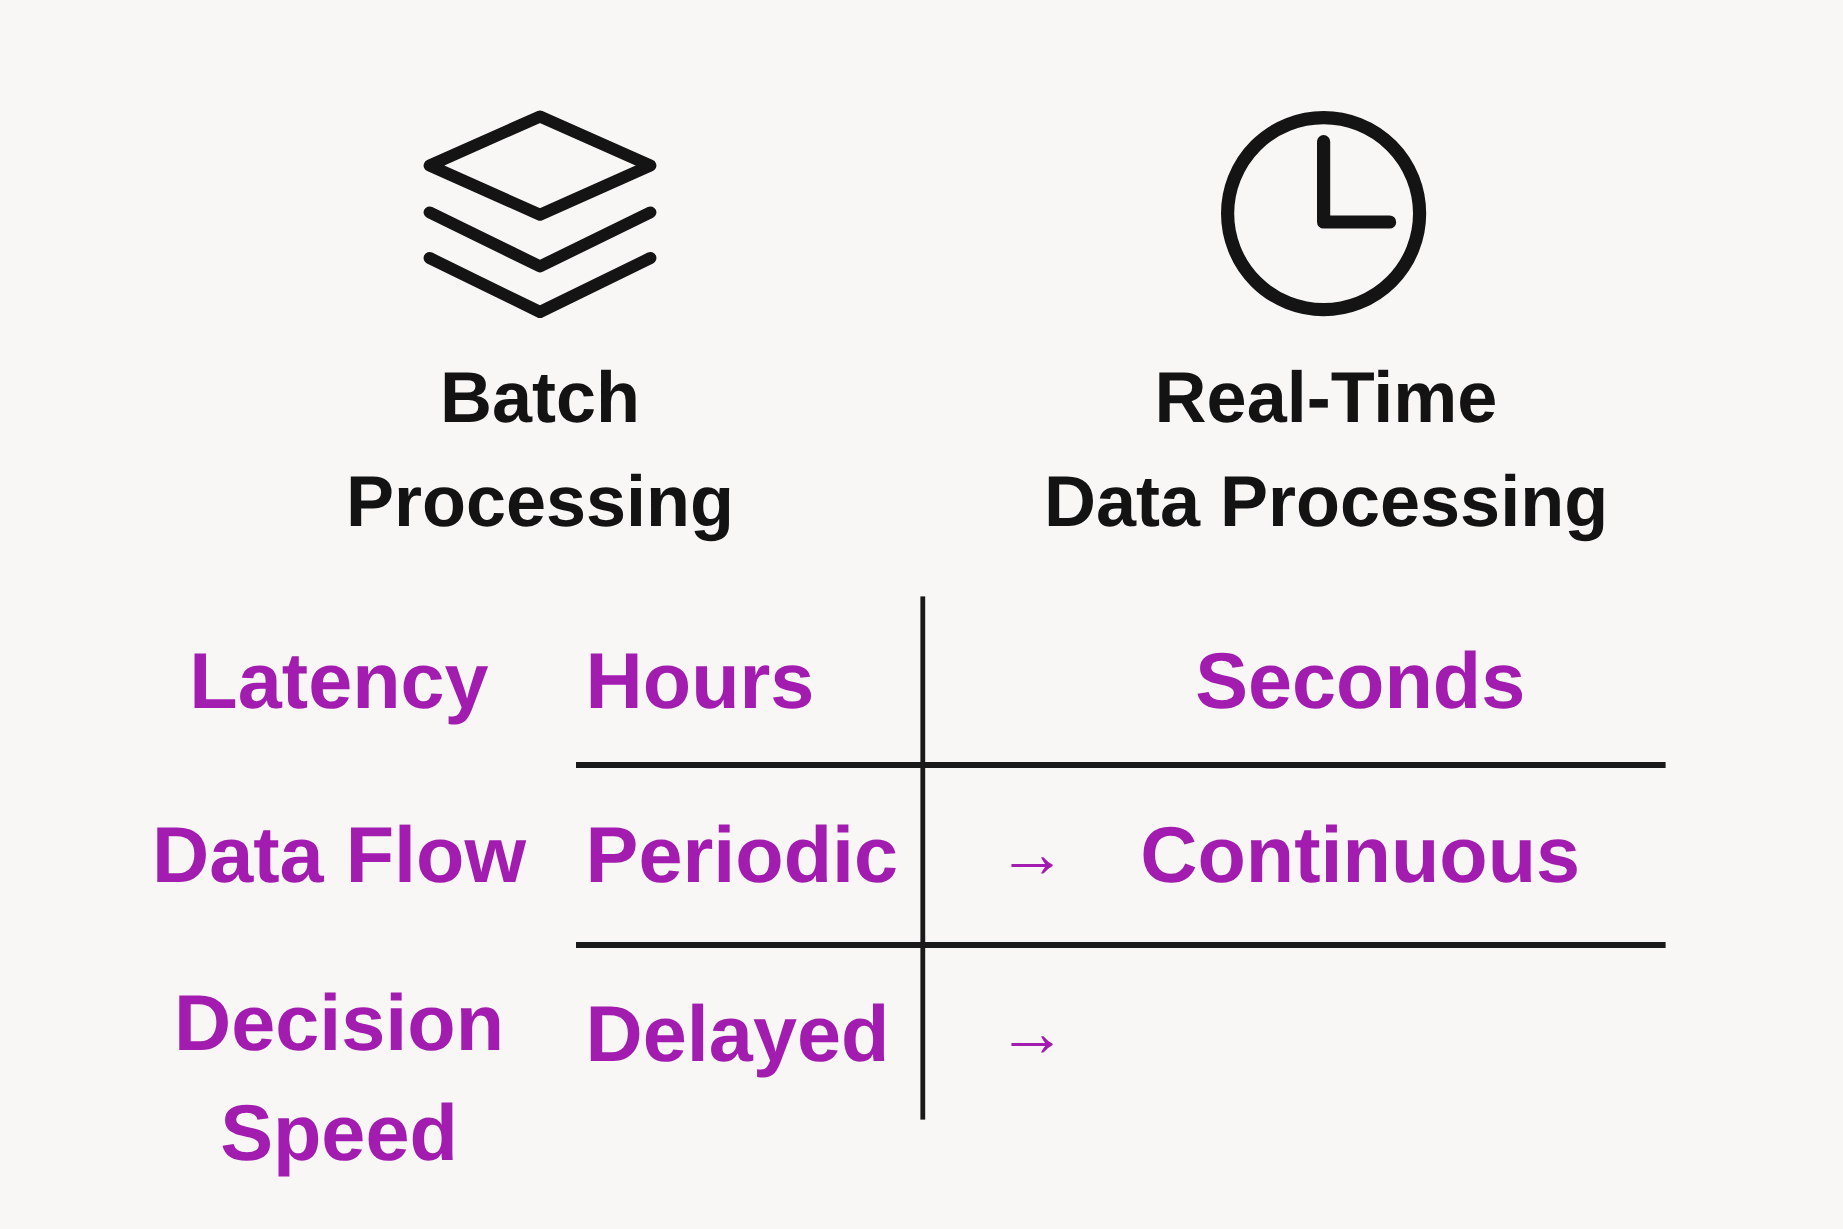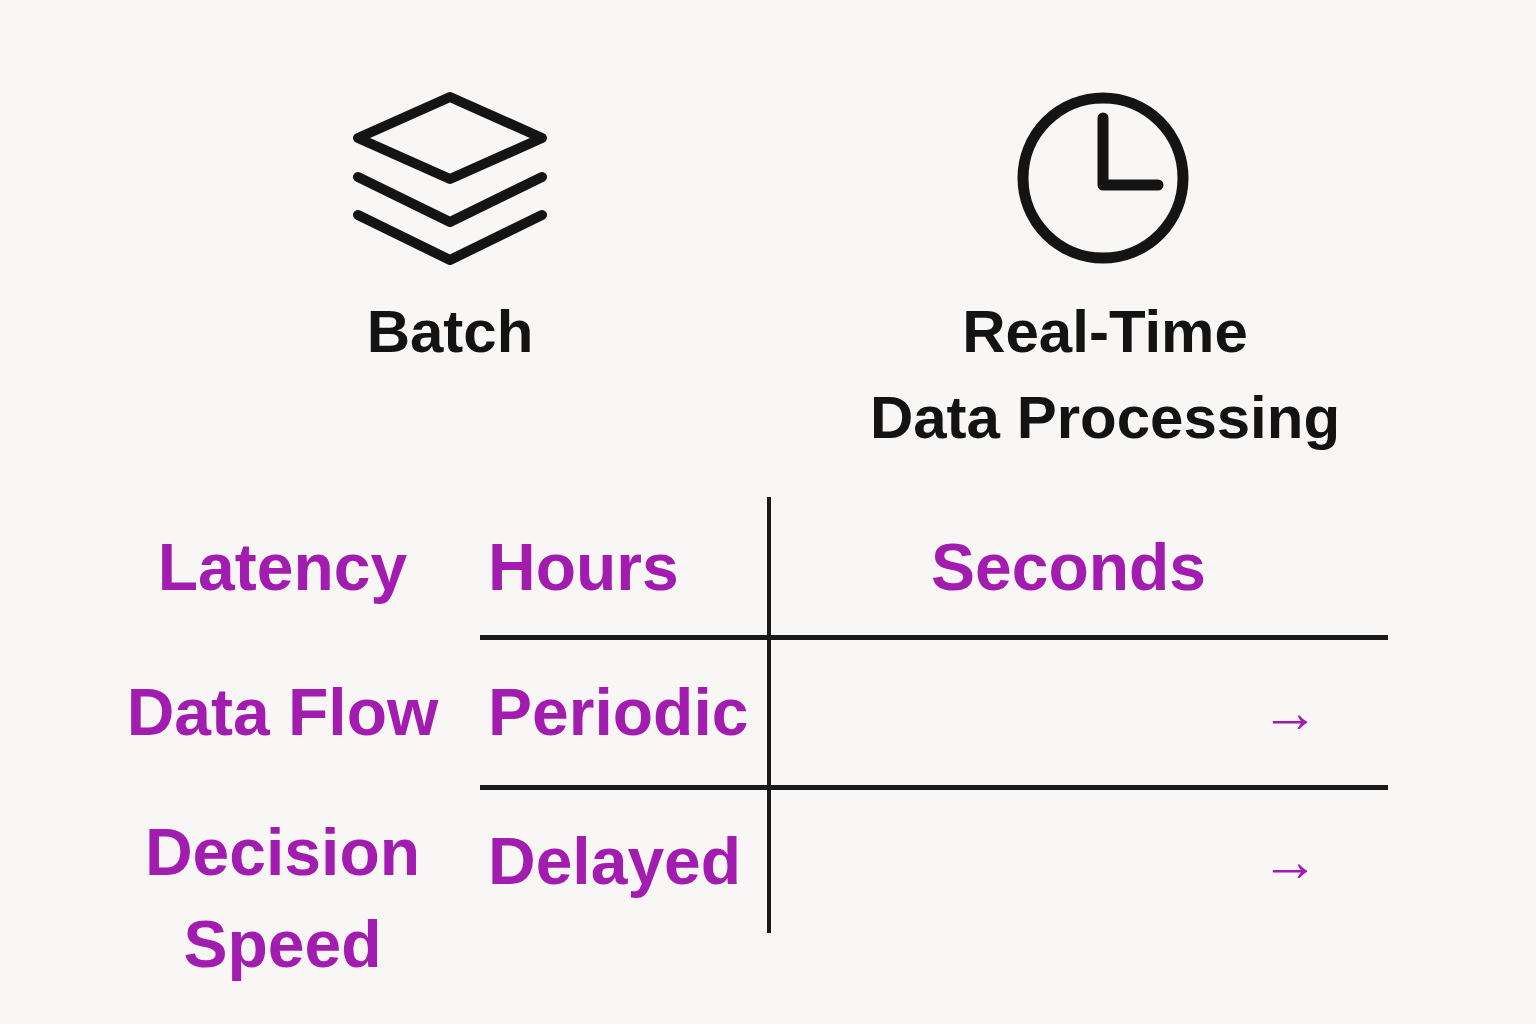--- a/index.html
+++ b/index.html
@@ -36,21 +36,21 @@
   }
   .cell-label{justify-content:center;text-align:center;line-height:92px;}
 
   .r1{top:497px;height:140px;}
   .r2{top:637px;height:150px;}
   .r3{top:787px;height:148px;}
   .r3-label{top:787px;height:222px;}
 
   .col-label{left:105px;width:355px;}
   .col-batch{left:488px;width:279px;justify-content:flex-start;}
-  .col-rt{left:731px;width:620px;padding-left:35px;padding-right:35px;box-sizing:border-box;justify-content:flex-end;}
+  .col-rt{left:796px;width:620px;padding-left:35px;padding-right:35px;box-sizing:border-box;}
 
   .arrow{
     width:55px;flex:0 0 55px;
     font-size:58px;font-weight:400;line-height:1;
     display:flex;align-items:center;
   }
   .rt-value{flex:1;text-align:center;}
 </style>
 </head>
 <body>
@@ -61,20 +61,21 @@
   <polyline points="8,126 100,171 192,126" stroke="#141414" stroke-width="10" stroke-linecap="round" stroke-linejoin="round" fill="none"></polyline>
 </svg>
 
 <svg class="abs icon-clock" viewBox="0 0 174 174" fill="none" xmlns="http://www.w3.org/2000/svg">
   <circle cx="87" cy="87" r="80" stroke="#141414" stroke-width="11" fill="none"></circle>
   <polyline points="87,27 87,94 142,94" stroke="#141414" stroke-width="11" stroke-linecap="round" stroke-linejoin="round" fill="none"></polyline>
 </svg>
 
 <div class="abs title title-batch">
   <div>Batch</div>
+  <div>Processing</div>
 </div>
 
 <div class="abs title title-rt">
   <div>Real-Time</div>
   <div>Data Processing</div>
 </div>
 
 <div class="abs vline"></div>
 <div class="abs hline hline-1"></div>
 <div class="abs hline hline-2"></div>
@@ -83,19 +84,20 @@
 <div class="abs cell col-batch r1">Hours</div>
 <div class="abs cell col-rt r1">
   <span class="arrow"></span>
   <span class="rt-value">Seconds</span>
 </div>
 
 <div class="abs cell cell-label col-label r2">Data Flow</div>
 <div class="abs cell col-batch r2">Periodic</div>
 <div class="abs cell col-rt r2">
   <span class="arrow">→</span>
+  <span class="rt-value">Continuous</span>
 </div>
 
 <div class="abs cell cell-label col-label r3-label">Decision Speed</div>
 <div class="abs cell col-batch r3">Delayed</div>
 <div class="abs cell col-rt r3">
   <span class="arrow">→</span>
 </div>
 
 </body></html>

